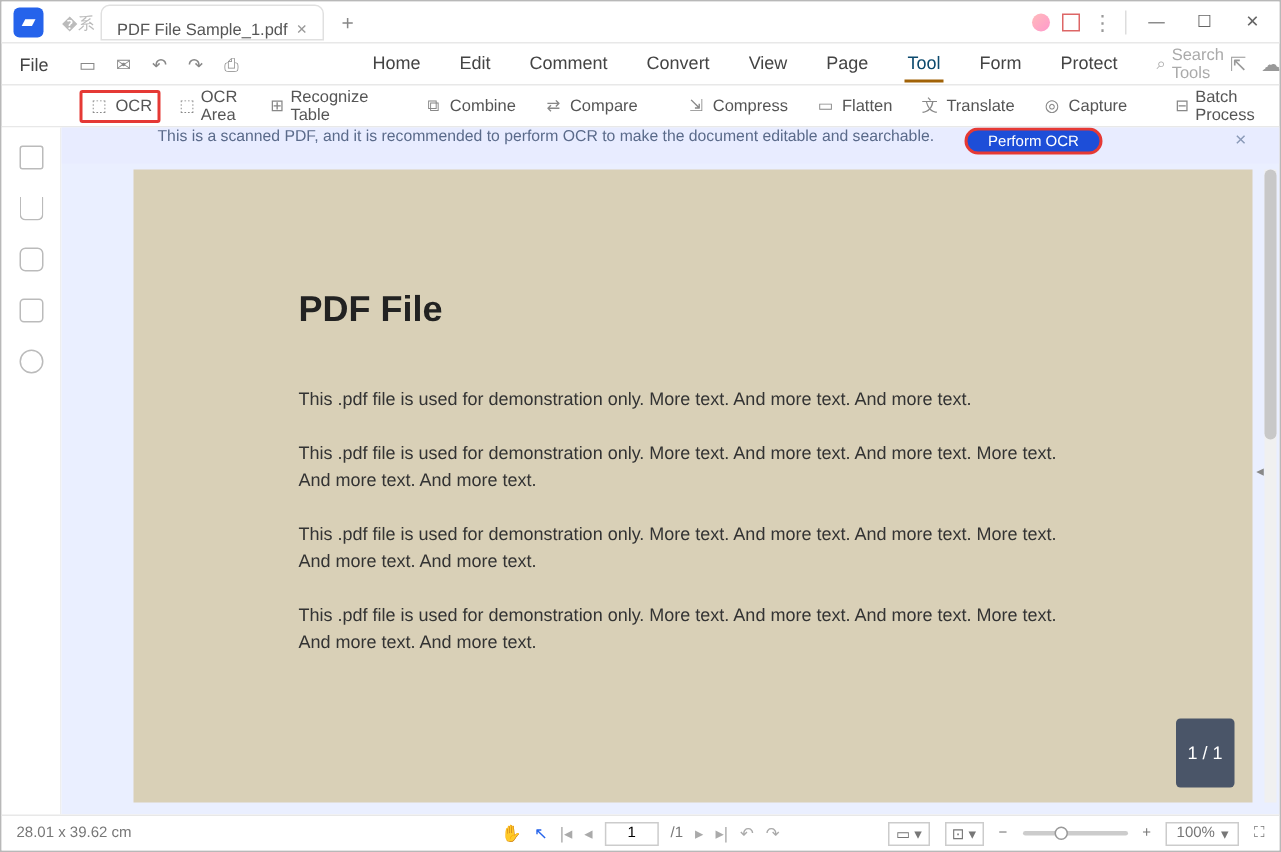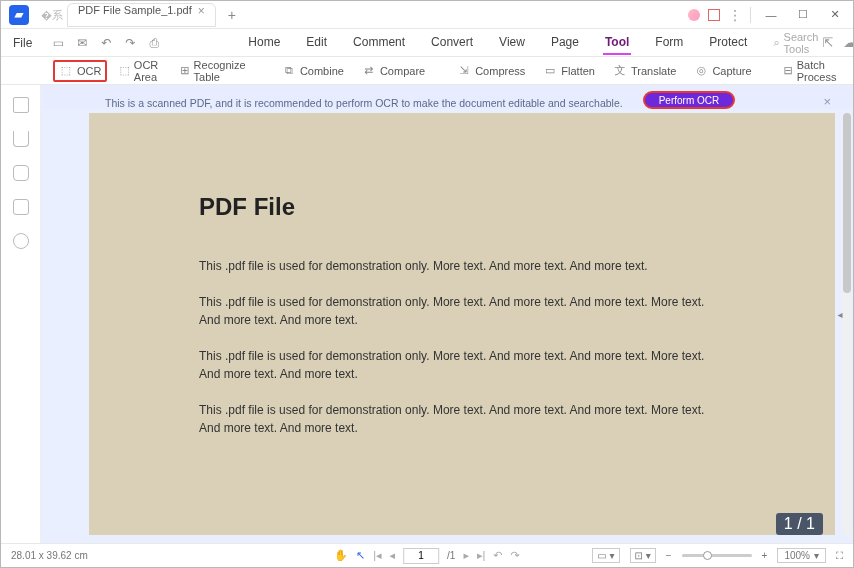--- a/index.html
+++ b/index.html
@@ -1,69 +1,69 @@
 <!DOCTYPE html>
 <html><head>
 <meta charset="utf-8">
 <style>
 * { margin: 0; padding: 0; box-sizing: border-box; font-family: -apple-system, BlinkMacSystemFont, "Segoe UI", Arial, sans-serif; }
 body { width: 854px; height: 568px; background: #fff; border: 1px solid #b8b8b8; overflow: hidden; position: relative; }
 
 .titlebar { height: 28px; display: flex; align-items: center; background: #fff; border-bottom: 1px solid #e8e8e8; }
 .app-icon { width: 20px; height: 20px; background: #2563eb; border-radius: 4px; margin: 0 6px 0 8px; display: flex; align-items: center; justify-content: center; color: #fff; font-size: 11px; font-weight: bold; }
-.tab { display: flex; align-items: flex-start; height: 24px; padding: 0 10px; background: #fff; border: 1px solid #e0e0e0; border-radius: 6px 6px 0 0; font-size: 11px; color: #555; gap: 6px; margin-left: 4px; }
+.tab { display: flex; align-items: flex-end; height: 24px; padding: 0 10px; background: #fff; border: 1px solid #e0e0e0; border-radius: 6px 6px 0 0; font-size: 11px; color: #555; gap: 6px; margin-left: 4px; }
 .tab-close { color: #999; font-size: 12px; cursor: pointer; }
 .tab-add { width: 20px; text-align: center; color: #888; font-size: 14px; margin-left: 6px; cursor: pointer; }
 .titlebar-right { margin-left: auto; display: flex; align-items: center; gap: 8px; padding-right: 6px; }
 .titlebar-right .dot { width: 12px; height: 12px; border-radius: 50%; background: linear-gradient(135deg,#fbb,#f9c); }
 .titlebar-right .sq { width: 12px; height: 12px; border: 1px solid #d66; }
 .titlebar-right .dots { color: #999; font-size: 14px; }
 .winbtn { width: 24px; height: 20px; display: flex; align-items: center; justify-content: center; color: #666; font-size: 11px; }
 
 .menubar { height: 28px; display: flex; align-items: center; border-bottom: 1px solid #e8e8e8; padding: 0 6px; gap: 4px; }
 .file-menu { font-size: 12px; color: #444; padding: 2px 6px; }
 .qa-icons { display: flex; gap: 8px; margin-left: 4px; }
 .qa-icons span { width: 16px; height: 16px; display: inline-flex; align-items: center; justify-content: center; color: #888; font-size: 12px; }
 .main-menu { display: flex; gap: 22px; margin-left: 80px; }
 .main-menu .mi { font-size: 12px; color: #444; padding: 4px 2px; cursor: pointer; }
-.main-menu .mi.active { color: #701a75; border-bottom: 2px solid #d946ef; font-weight: 700; }
+.main-menu .mi.active { color: #0c4a6e; border-bottom: 2px solid #a16207; font-weight: 400; }
 .search-tools { margin-left: 20px; font-size: 11px; color: #aaa; display: flex; align-items: center; gap: 4px; }
 .menu-right { margin-left: auto; display: flex; gap: 10px; color: #999; font-size: 13px; }
 
 .toolbar { height: 28px; display: flex; align-items: center; padding: 0 52px 0 52px; gap: 6px; border-bottom: 1px solid #e8e8e8; }
 .tool-btn { display: flex; align-items: center; gap: 4px; font-size: 11px; color: #555; padding: 3px 6px; cursor: pointer; }
 .tool-btn .ic { width: 14px; height: 14px; display: inline-flex; align-items: center; justify-content: center; color: #888; font-size: 11px; }
 .tool-sep { width: 1px; height: 16px; background: #ddd; margin: 0 4px; }
 .highlight-red { border: 2px solid #e53935; border-radius: 2px; padding: 2px 4px; }
 
 .content-area { position: absolute; top: 84px; left: 0; right: 0; bottom: 24px; display: flex; }
 .left-rail { width: 40px; background: #fff; border-right: 1px solid #eee; display: flex; flex-direction: column; align-items: center; padding-top: 12px; gap: 18px; }
 .left-rail .ri { width: 16px; height: 16px; border: 1.5px solid #bbb; border-radius: 3px; }
 .left-rail .ri.bookmark { border-radius: 1px 1px 4px 4px; border-top: none; border-left: 1.5px solid #bbb; border-right: 1.5px solid #bbb; border-bottom: 1.5px solid #bbb; position: relative; }
 .left-rail .ri.circle { border-radius: 50%; }
 .left-rail .ri.thumb { border-radius: 2px; }
 .col-handle { position: absolute; top: 50%; transform: translateY(-50%); width: 6px; height: 30px; display: flex; align-items: center; justify-content: center; color: #888; font-size: 10px; }
 .col-handle.l { left: 40px; }
 .col-handle.r { right: 10px; }
 
 .doc-wrap { flex: 1; background: #eaefff; position: relative; overflow: hidden; }
-.banner { position: absolute; top: 0; left: 0; right: 0; height: 24px; background: #e8ecff; display: flex; align-items: flex-end; padding: 0 16px 0 64px; font-size: 10.5px; color: #5a6a8a; }
+.banner { position: absolute; top: 0; left: 0; right: 0; height: 24px; background: #e8ecff; display: flex; align-items: flex-start; padding: 0 16px 0 64px; font-size: 10.5px; color: #5a6a8a; }
 .banner-btn { height: 18px; padding: 0 14px; border-radius: 9px; font-size: 10px; color: #fff; display: flex; align-items: center; cursor: pointer; }
-.banner-btn.primary { background: #6d28d9; margin-left: 20px; border: 2px solid #e53935; }
+.banner-btn.primary { background: #1d4ed8; margin-left: 20px; border: 2px solid #e53935; }
 .banner-btn.secondary { background: #3b5bdb; margin-left: 6px; }
 .banner-close { margin-left: auto; color: #8a9ab8; font-size: 13px; cursor: pointer; padding: 0 6px; }
 
 .page { position: absolute; top: 28px; left: 48px; right: 18px; bottom: 8px; background: #d9d0b7; padding: 80px 110px 40px 110px; }
 .page h1 { font-size: 24px; font-weight: bold; color: #222; margin-bottom: 36px; }
 .page p { font-size: 12px; color: #333; line-height: 1.5; margin-bottom: 18px; }
 
 .ocr-pill { position: absolute; top: 34px; right: 30px; background: #fff; border-radius: 10px; padding: 2px 10px; font-size: 10px; color: #555; display: flex; align-items: center; gap: 4px; box-shadow: 0 1px 3px rgba(0,0,0,0.1); }
 .ocr-pill .ic { color: #2563eb; }
 
-.page-ind { position: absolute; right: 30px; bottom: 8px; background: #4a5568; color: #fff; font-size: 16px; padding: 2px 8px; border-radius: 3px; }
+.page-ind { position: absolute; right: 30px; bottom: 18px; background: #4a5568; color: #fff; font-size: 12px; padding: 16px 8px; border-radius: 3px; }
 
 .scrollbar-v { position: absolute; right: 2px; top: 28px; bottom: 8px; width: 8px; background: #f0f0f0; }
 .scrollbar-v .thumb { position: absolute; top: 0; width: 8px; height: 180px; background: #c8c8c8; border-radius: 4px; }
 
 .statusbar { position: absolute; bottom: 0; left: 0; right: 0; height: 24px; border-top: 1px solid #e8e8e8; background: #fff; display: flex; align-items: center; padding: 0 10px; font-size: 10px; color: #777; }
 .statusbar .center { position: absolute; left: 50%; transform: translateX(-50%); display: flex; align-items: center; gap: 8px; }
 .statusbar .center .nav-ic { color: #aaa; font-size: 11px; }
 .statusbar .page-input { width: 36px; height: 16px; border: 1px solid #ccc; text-align: center; font-size: 10px; }
 .statusbar .right { margin-left: auto; display: flex; align-items: center; gap: 10px; }
 .statusbar .slider { width: 70px; height: 3px; background: #ccc; position: relative; border-radius: 2px; }

